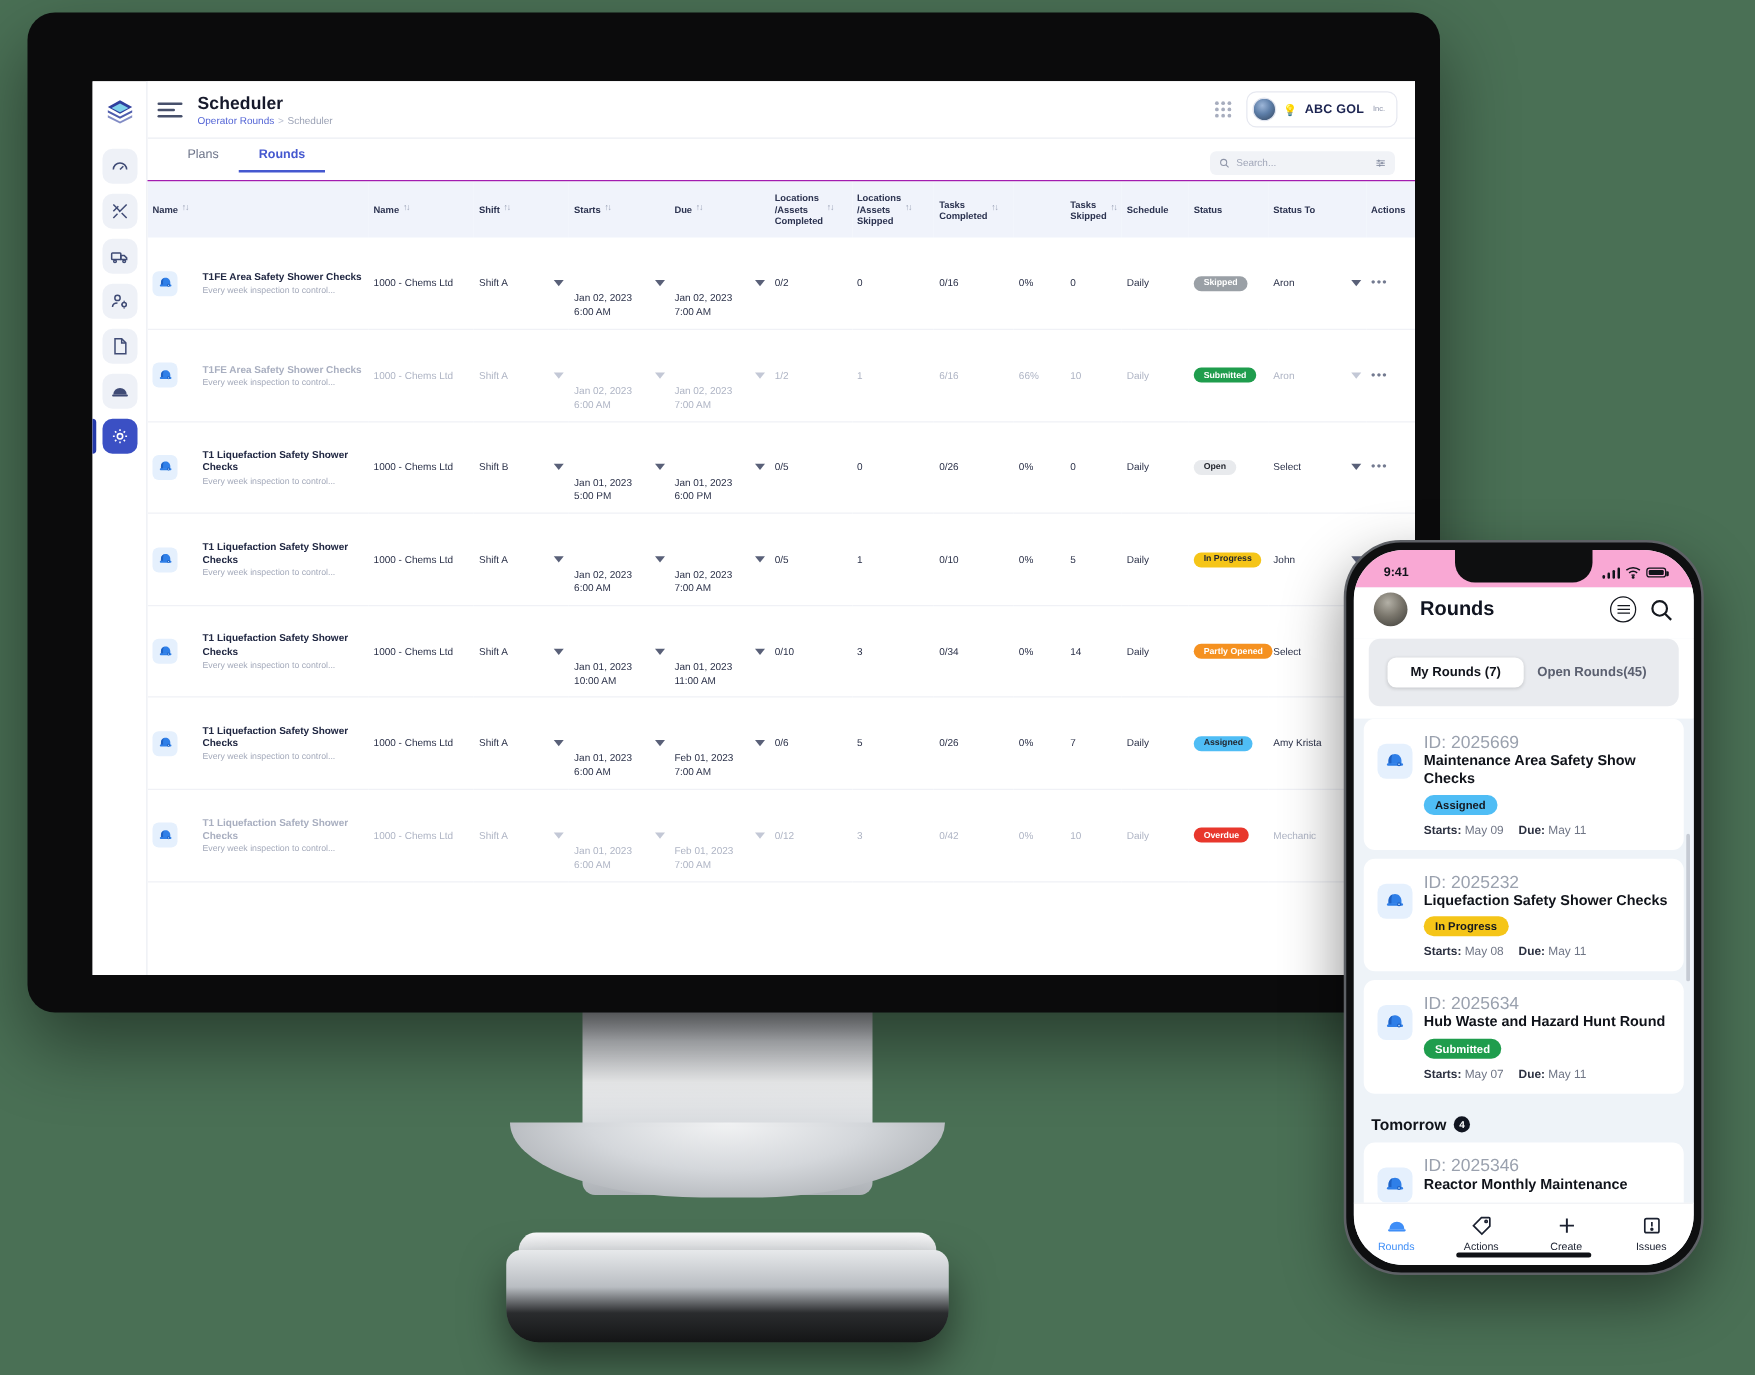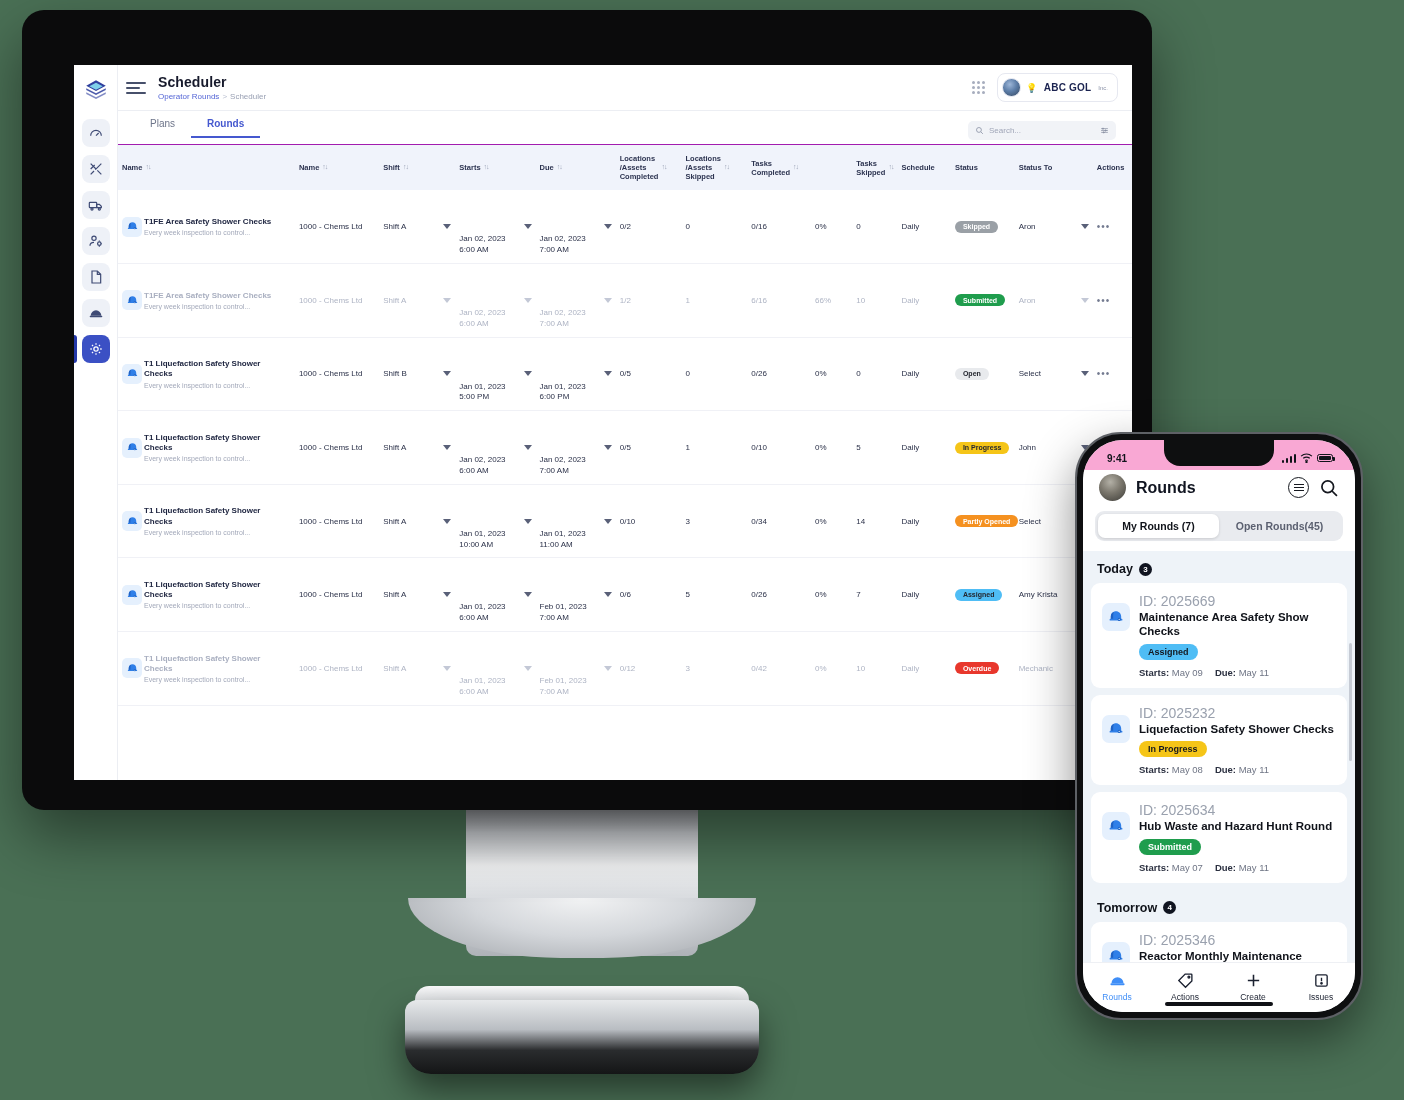--- a/index.html
+++ b/index.html
@@ -121,21 +121,21 @@
   .table-wrap { flex:1; overflow:hidden; background:#fff;}
   table { width:100%; border-collapse: collapse; table-layout: fixed; }
   thead th {
     background:#f0f3fb; color:#2c3350; font-size:7.5px; font-weight:bold;
     text-align:left; padding: 9px 4px; vertical-align: middle; line-height:1.22;
   }
   thead th .hd { display:inline-flex; align-items:center; gap:3px;}
   .sorticon { color:#9ba2b6; font-size:7px; letter-spacing:-1px;}
   tbody td { padding: 7px 4px; font-size:8px; color:#2a3048; border-bottom:1px solid #f0f1f6; vertical-align: middle;}
   tbody tr.dim td { color:#aeb4c4; }
-  .cellname { display:flex; align-items:center; gap:2px;}
+  .cellname { display:flex; align-items:center; gap:20px;}
   .helm {
     width:20px; height:20px; border-radius:5px; background:#e5f0fd;
     display:flex; align-items:center; justify-content:center; flex:0 0 20px;
   }
   .helm svg { width:13px; height:13px; }
   .nm { font-size:8px; font-weight:bold; color:#202742; line-height:1.28;}
   .sub { font-size:7px; color:#a3a9ba; margin-top:2px;}
   tr.dim .nm { color:#a9afc0;}
   .dd { display:flex; align-items:center; justify-content:space-between; gap:4px;}
   .cv { width:0;height:0;border-left:4px solid transparent;border-right:4px solid transparent;border-top:5px solid #596078; }
@@ -178,21 +178,21 @@
   .ph-avatar { width:27px;height:27px;border-radius:50%;
     background: radial-gradient(circle at 42% 30%, #b3b0a6 0%, #7a766c 45%, #3b3a36 100%);}
   .ph-title { font-size:16px; font-weight:bold; color:#101420; flex:1;}
   .circ-icon { width:21px;height:21px;border-radius:50%;border:1.6px solid #15181f; display:flex;align-items:center;justify-content:center;}
   .circ-icon i { display:block;width:10px;height:1.4px;background:#15181f;box-shadow:0 3px 0 #15181f, 0 -3px 0 #15181f;}
   .srch-ic { width:20px;height:20px;}
 
   .seg {
     background:#fff; padding: 0 12px 10px 12px;
   }
-  .seg-inner { background:#e9ebef; border-radius:9px; padding:3px; display:flex; }
+  .seg-inner { background:#e9ebef; border-radius:9px; padding:15px; display:flex; }
   .seg-btn { flex:1; text-align:center; font-size:10.5px; color:#5b6070; padding:6px 0; border-radius:7px; font-weight:bold;}
   .seg-btn.active { background:#fff; color:#10131a; box-shadow:0 1px 3px rgba(0,0,0,.14); }
 
   .ph-list { flex:1; overflow:hidden; background:#eef3f8; padding: 0 0 0 0; position:relative;}
   .grp-title { font-size:12.5px; font-weight:bold; color:#10131a; padding: 11px 14px 7px 14px; display:flex; align-items:center; gap:6px;}
   .grp-count { width:13px;height:13px;border-radius:50%;background:#101420;color:#fff;font-size:8px;display:flex;align-items:center;justify-content:center;font-weight:bold;}
   .card { background:#fff; margin: 0 8px 7px 8px; border-radius:9px; padding:10px 11px; display:flex; gap:9px; }
   .card-helm { width:28px;height:28px;border-radius:7px;background:#e5f0fd;display:flex;align-items:center;justify-content:center;flex:0 0 28px; margin-top:10px;}
   .card-helm svg{width:18px;height:18px;}
   .card-body { flex:1; min-width:0;}
@@ -796,24 +796,20 @@
 
       <div class="seg">
         <div class="seg-inner">
           <div class="seg-btn active">My Rounds (7)</div>
           <div class="seg-btn">Open Rounds(45)</div>
         </div>
       </div>
 
       <div class="ph-list">
         <div class="scrollthumb"></div>
-      <div class="grp-title">
-            <span>Today</span>
-            <span class="grp-count">3</span>
-          </div>
           <div class="card">
             <span class="card-helm">
               <svg viewBox="0 0 24 24">
                 <path d="M12 4.2c-3.9 0-6.9 3.1-6.9 7v3.4h13.8v-3.4c0-3.9-3-7-6.9-7z" fill="#2f7fe8"></path>
                 <path d="M9.4 4.9c-.9 1.6-1.2 3.9-1.2 6.3v3.4H5.1v-3.4c0-3 1.8-5.5 4.3-6.3z" fill="#1f62c4"></path>
                 <rect x="3.4" y="14.2" width="17.2" height="2.6" rx="1.3" fill="#2f7fe8"></rect>
                 <circle cx="16.3" cy="15.2" r="2.1" fill="#1f62c4"></circle>
                 <circle cx="16.3" cy="15.2" r=".9" fill="#bfe0ff"></circle>
               </svg>
             </span>

